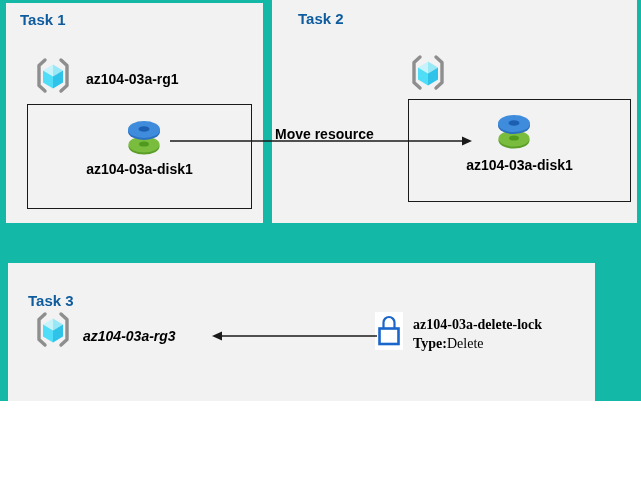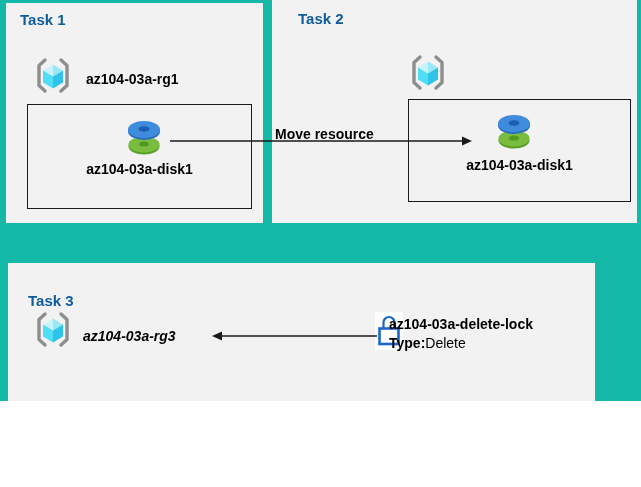--- a/index.html
+++ b/index.html
@@ -95,21 +95,21 @@
       <use href="#rg-icon-def"></use>
     </svg>
     <div class="rg-label" style="left:75px;top:63px;font-style:italic;">az104-03a-rg3</div>
 
     <div class="lock-patch" style="left:367px;top:49px;">
       <svg width="28" height="38" viewBox="0 0 28 38">
         <path d="M 8.5 17 L 8.5 10.5 A 5.5 5.5 0 0 1 19.5 10.5 L 19.5 17" fill="none" stroke="#1b66cb" stroke-width="2.2"></path>
         <rect x="4.5" y="16.5" width="19" height="15.5" fill="#ffffff" stroke="#1b66cb" stroke-width="2.6"></rect>
       </svg>
     </div>
-    <div class="lock-text" style="left:381px;top:52px;">
+    <div class="lock-text" style="left:405px;top:52px;font-family:Liberation Serif, serif;">
       <div class="lock-name">az104-03a-delete-lock</div>
       <div class="lock-type-line">
         <span class="lock-type-label">Type:</span><span class="lock-type-value">Delete</span>
       </div>
     </div>
   </div>
 
   <div class="arrow-label" style="left:275px;top:118px;margin-top:8px;">Move resource</div>
   <svg class="arrow" style="left:170px;top:134px;" width="302" height="14">
     <line x1="0" y1="7" x2="293" y2="7" stroke="#1a1a1a" stroke-width="1.4"></line>

